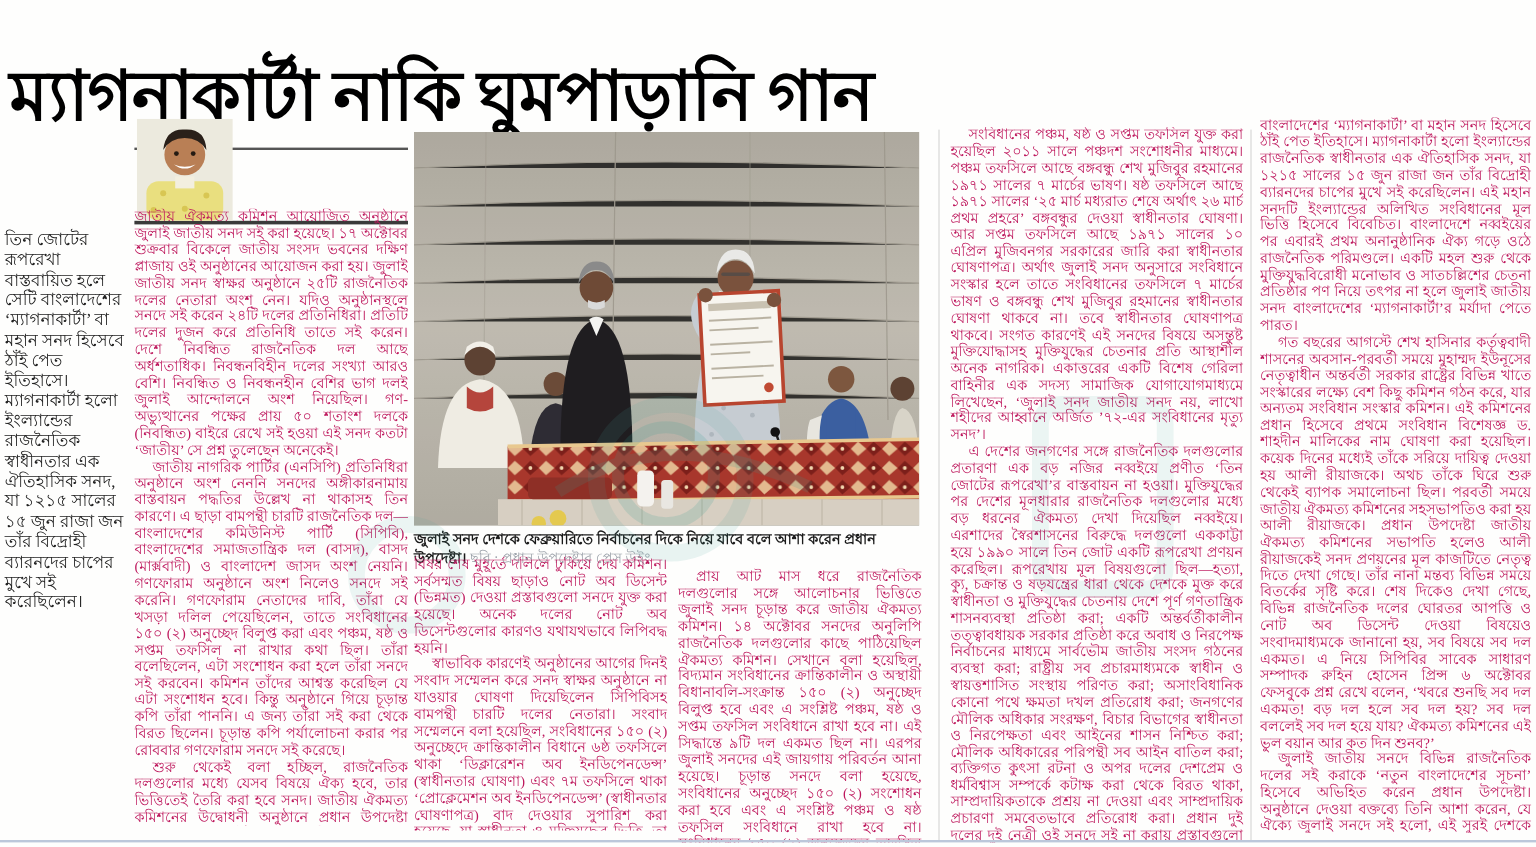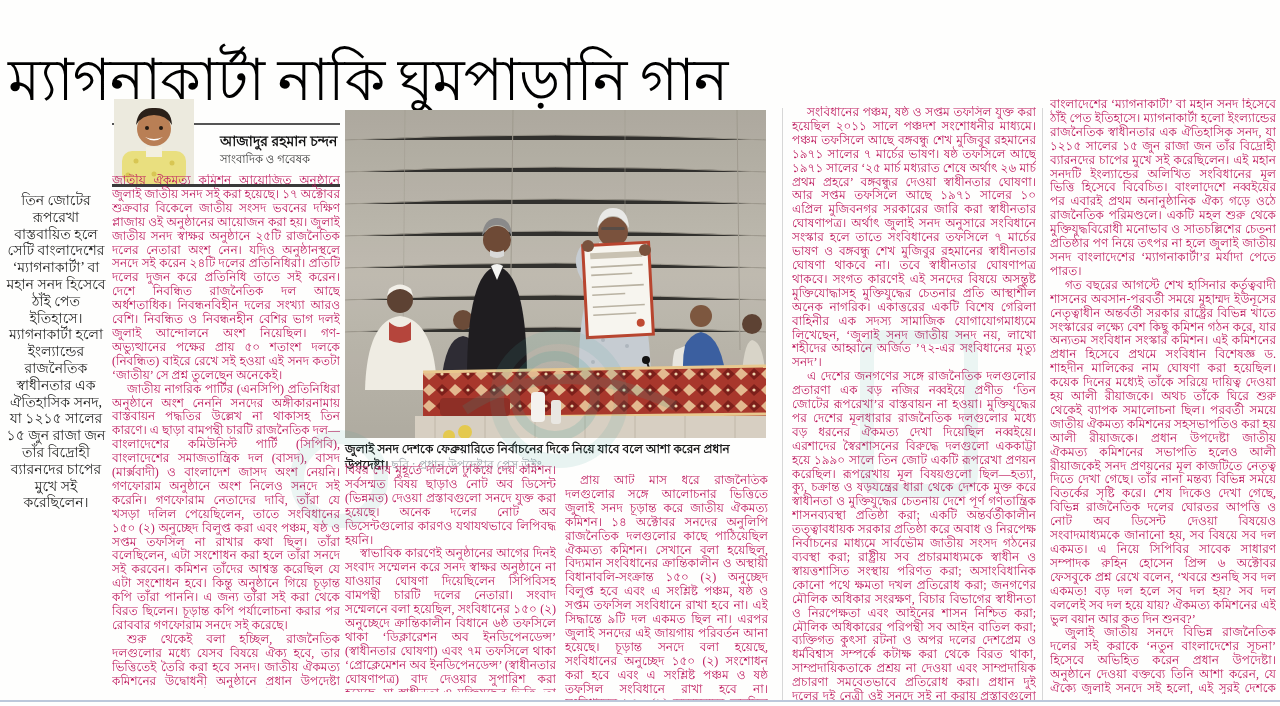--- a/index.html
+++ b/index.html
@@ -1,23 +1,23 @@
 <!DOCTYPE html>
 <html><head>
 <meta charset="utf-8">
 <style>
   html,body{margin:0;padding:0;background:#ffffff;}
   .page{position:relative;width:1280px;height:706px;background:#fefefd;overflow:hidden;
         font-family:"Liberation Serif",serif;color:#1c1c1c;}
   
   .headline{position:absolute;left:8px;top:6px;width:760px;font-size:58px;line-height:1.25;
-            font-weight:normal;color:#000;letter-spacing:-1px;}
+            font-weight:bold;color:#000;letter-spacing:-1px;}
   
   .standfirst{position:absolute;left:4px;top:193px;width:104px;font-size:14px;line-height:1.2;
-              text-align:center;color:#222;}
+              text-align:left;color:#222;}
   
   .authorbox{position:absolute;left:112px;top:97px;width:228px;height:90px;}
   .authorbox .rule-top{position:absolute;left:0;right:0;top:26px;height:2px;background:#555;}
   .authorbox .rule-bottom{position:absolute;left:0;right:0;bottom:0;height:3px;background:#3a3a3a;}
   .authorbox .avatar{position:absolute;left:2px;top:2px;width:80px;height:85px;}
   .authorbox .who{position:absolute;left:108px;top:36px;width:122px;}
   .author-name{font-size:14px;font-weight:bold;color:#111;line-height:1.3;}
   .author-role{font-size:11.5px;color:#333;line-height:1.4;}
   
   .col{position:absolute;font-size:12px;line-height:1.16;text-align:justify;color:#be185d;overflow:hidden;}
@@ -65,24 +65,20 @@
         <circle cx="40" cy="75" r="2.5" fill="#d8c653"></circle>
           <circle cx="14" cy="76" r="2.5" fill="#d8c653"></circle>
         <rect x="32" y="48" width="16" height="10" fill="#f3efdf"></rect>
         <circle cx="40" cy="30" r="17" fill="#b97f55"></circle>
         <path d="M22 26 Q24 8 40 9 Q57 8 58 26 Q52 16 40 16 Q28 16 22 26 Z" fill="#2a2019"></path>
         <path d="M31 38 Q40 45 49 38 Q40 42 31 38 Z" fill="#fff"></path>
         <circle cx="33" cy="29" r="2" fill="#241a12"></circle>
           <circle cx="47" cy="29" r="2" fill="#241a12"></circle>
       </svg>
     </div>
-    <div class="who">
-      <div class="author-name">আজাদুর রহমান চন্দন</div>
-      <div class="author-role">সাংবাদিক ও গবেষক</div>
-    </div>
   </div>
 
   <div class="col colB">
     <p>জাতীয় ঐকমত্য কমিশন আয়োজিত অনুষ্ঠানে জুলাই জাতীয় সনদ সই করা হয়েছে। ১৭ অক্টোবর শুক্রবার বিকেলে জাতীয় সংসদ ভবনের দক্ষিণ প্লাজায় ওই অনুষ্ঠানের আয়োজন করা হয়। জুলাই জাতীয় সনদ স্বাক্ষর অনুষ্ঠানে ২৫টি রাজনৈতিক দলের নেতারা অংশ নেন। যদিও অনুষ্ঠানস্থলে সনদে সই করেন ২৪টি দলের প্রতিনিধিরা। প্রতিটি দলের দুজন করে প্রতিনিধি তাতে সই করেন। দেশে নিবন্ধিত রাজনৈতিক দল আছে অর্ধশতাধিক। নিবন্ধনবিহীন দলের সংখ্যা আরও বেশি। নিবন্ধিত ও নিবন্ধনহীন বেশির ভাগ দলই জুলাই আন্দোলনে অংশ নিয়েছিল। গণ-অভ্যুত্থানের পক্ষের প্রায় ৫০ শতাংশ দলকে (নিবন্ধিত) বাইরে রেখে সই হওয়া এই সনদ কতটা ‘জাতীয়’ সে প্রশ্ন তুলেছেন অনেকেই।</p>
     <p class="ind">জাতীয় নাগরিক পার্টির (এনসিপি) প্রতিনিধিরা অনুষ্ঠানে অংশ নেননি সনদের অঙ্গীকারনামায় বাস্তবায়ন পদ্ধতির উল্লেখ না থাকাসহ তিন কারণে। এ ছাড়া বামপন্থী চারটি রাজনৈতিক দল—বাংলাদেশের কমিউনিস্ট পার্টি (সিপিবি), বাংলাদেশের সমাজতান্ত্রিক দল (বাসদ), বাসদ (মার্ক্সবাদী) ও বাংলাদেশ জাসদ অংশ নেয়নি। গণফোরাম অনুষ্ঠানে অংশ নিলেও সনদে সই করেনি। গণফোরাম নেতাদের দাবি, তাঁরা যে খসড়া দলিল পেয়েছিলেন, তাতে সংবিধানের ১৫০ (২) অনুচ্ছেদ বিলুপ্ত করা এবং পঞ্চম, ষষ্ঠ ও সপ্তম তফসিল না রাখার কথা ছিল। তাঁরা বলেছিলেন, এটা সংশোধন করা হলে তাঁরা সনদে সই করবেন। কমিশন তাঁদের আশ্বস্ত করেছিল যে এটা সংশোধন হবে। কিন্তু অনুষ্ঠানে গিয়ে চূড়ান্ত কপি তাঁরা পাননি। এ জন্য তাঁরা সই করা থেকে বিরত ছিলেন। চূড়ান্ত কপি পর্যালোচনা করার পর রোববার গণফোরাম সনদে সই করেছে।</p>
     <p class="ind">শুরু থেকেই বলা হচ্ছিল, রাজনৈতিক দলগুলোর মধ্যে যেসব বিষয়ে ঐক্য হবে, তার ভিত্তিতেই তৈরি করা হবে সনদ। জাতীয় ঐকমত্য কমিশনের উদ্বোধনী অনুষ্ঠানে প্রধান উপদেষ্টা অধ্যাপক মুহাম্মদ ইউনূসও বলেছিলেন, সব দল যেসব বিষয়ে একমত হবে, শুধু সেগুলোই ঐকমত্য হিসেবে বিবেচিত হবে। কিন্তু বাস্তবে জাতীয় ঐকমত্য কমিশনের আরোপ করা সব বিষয়কে জাতীয় সনদ হিসেবে তুলে ধরা হয়। এমনকি কোনো কোনো</p>
   </div>
 
   <div class="photo">
     <svg width="421" height="328" viewBox="0 0 421 328">

